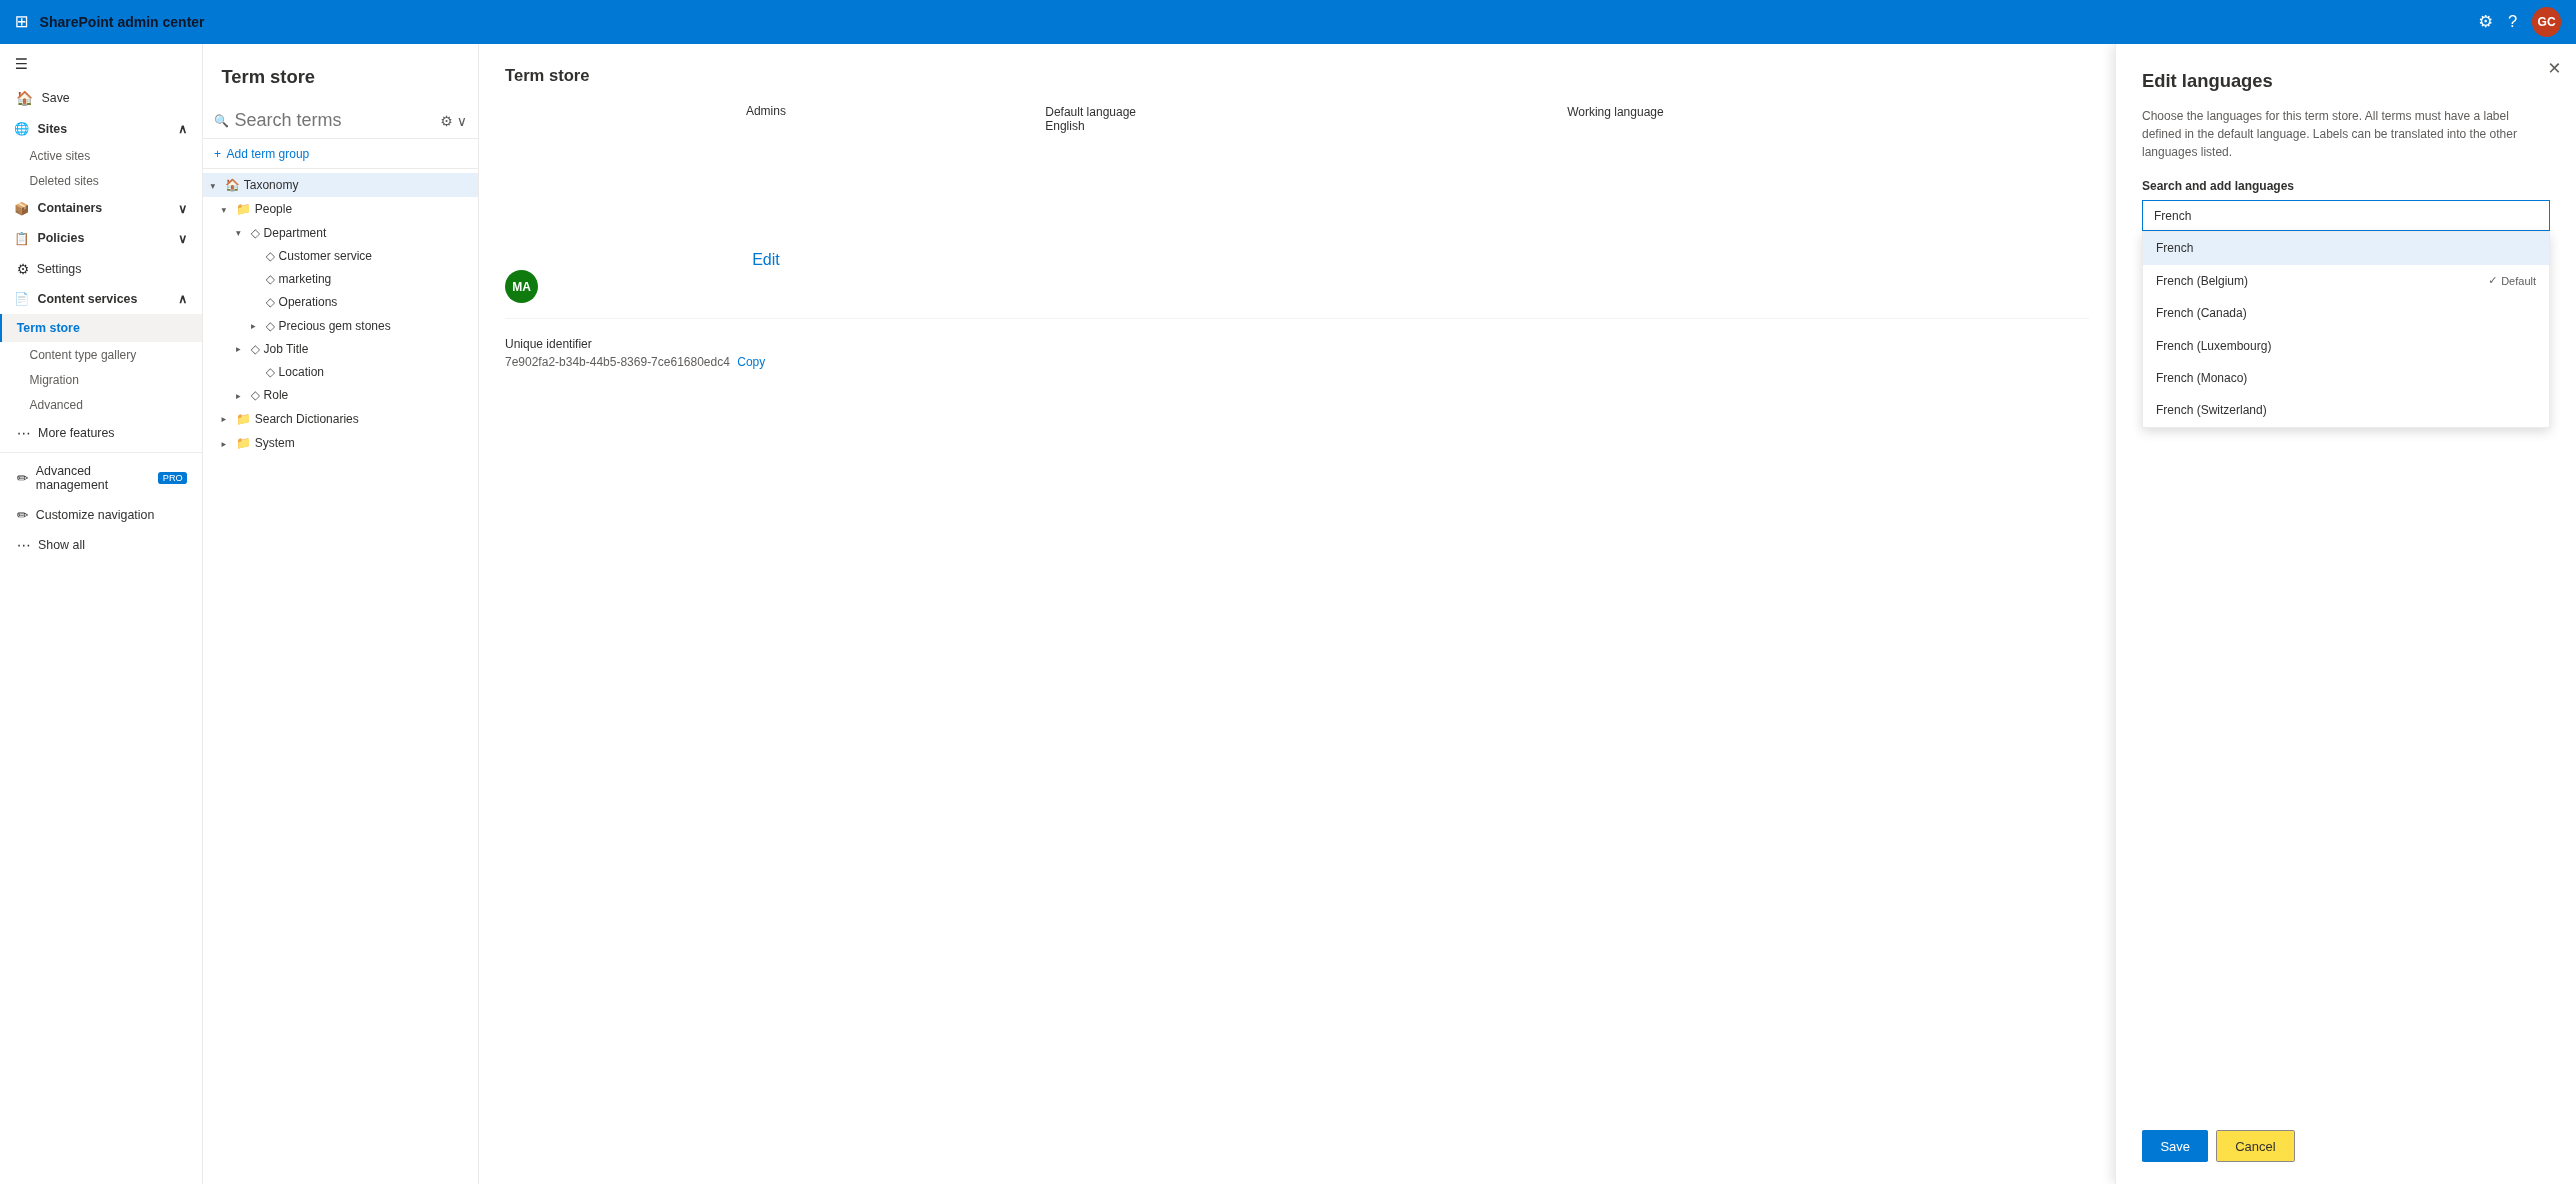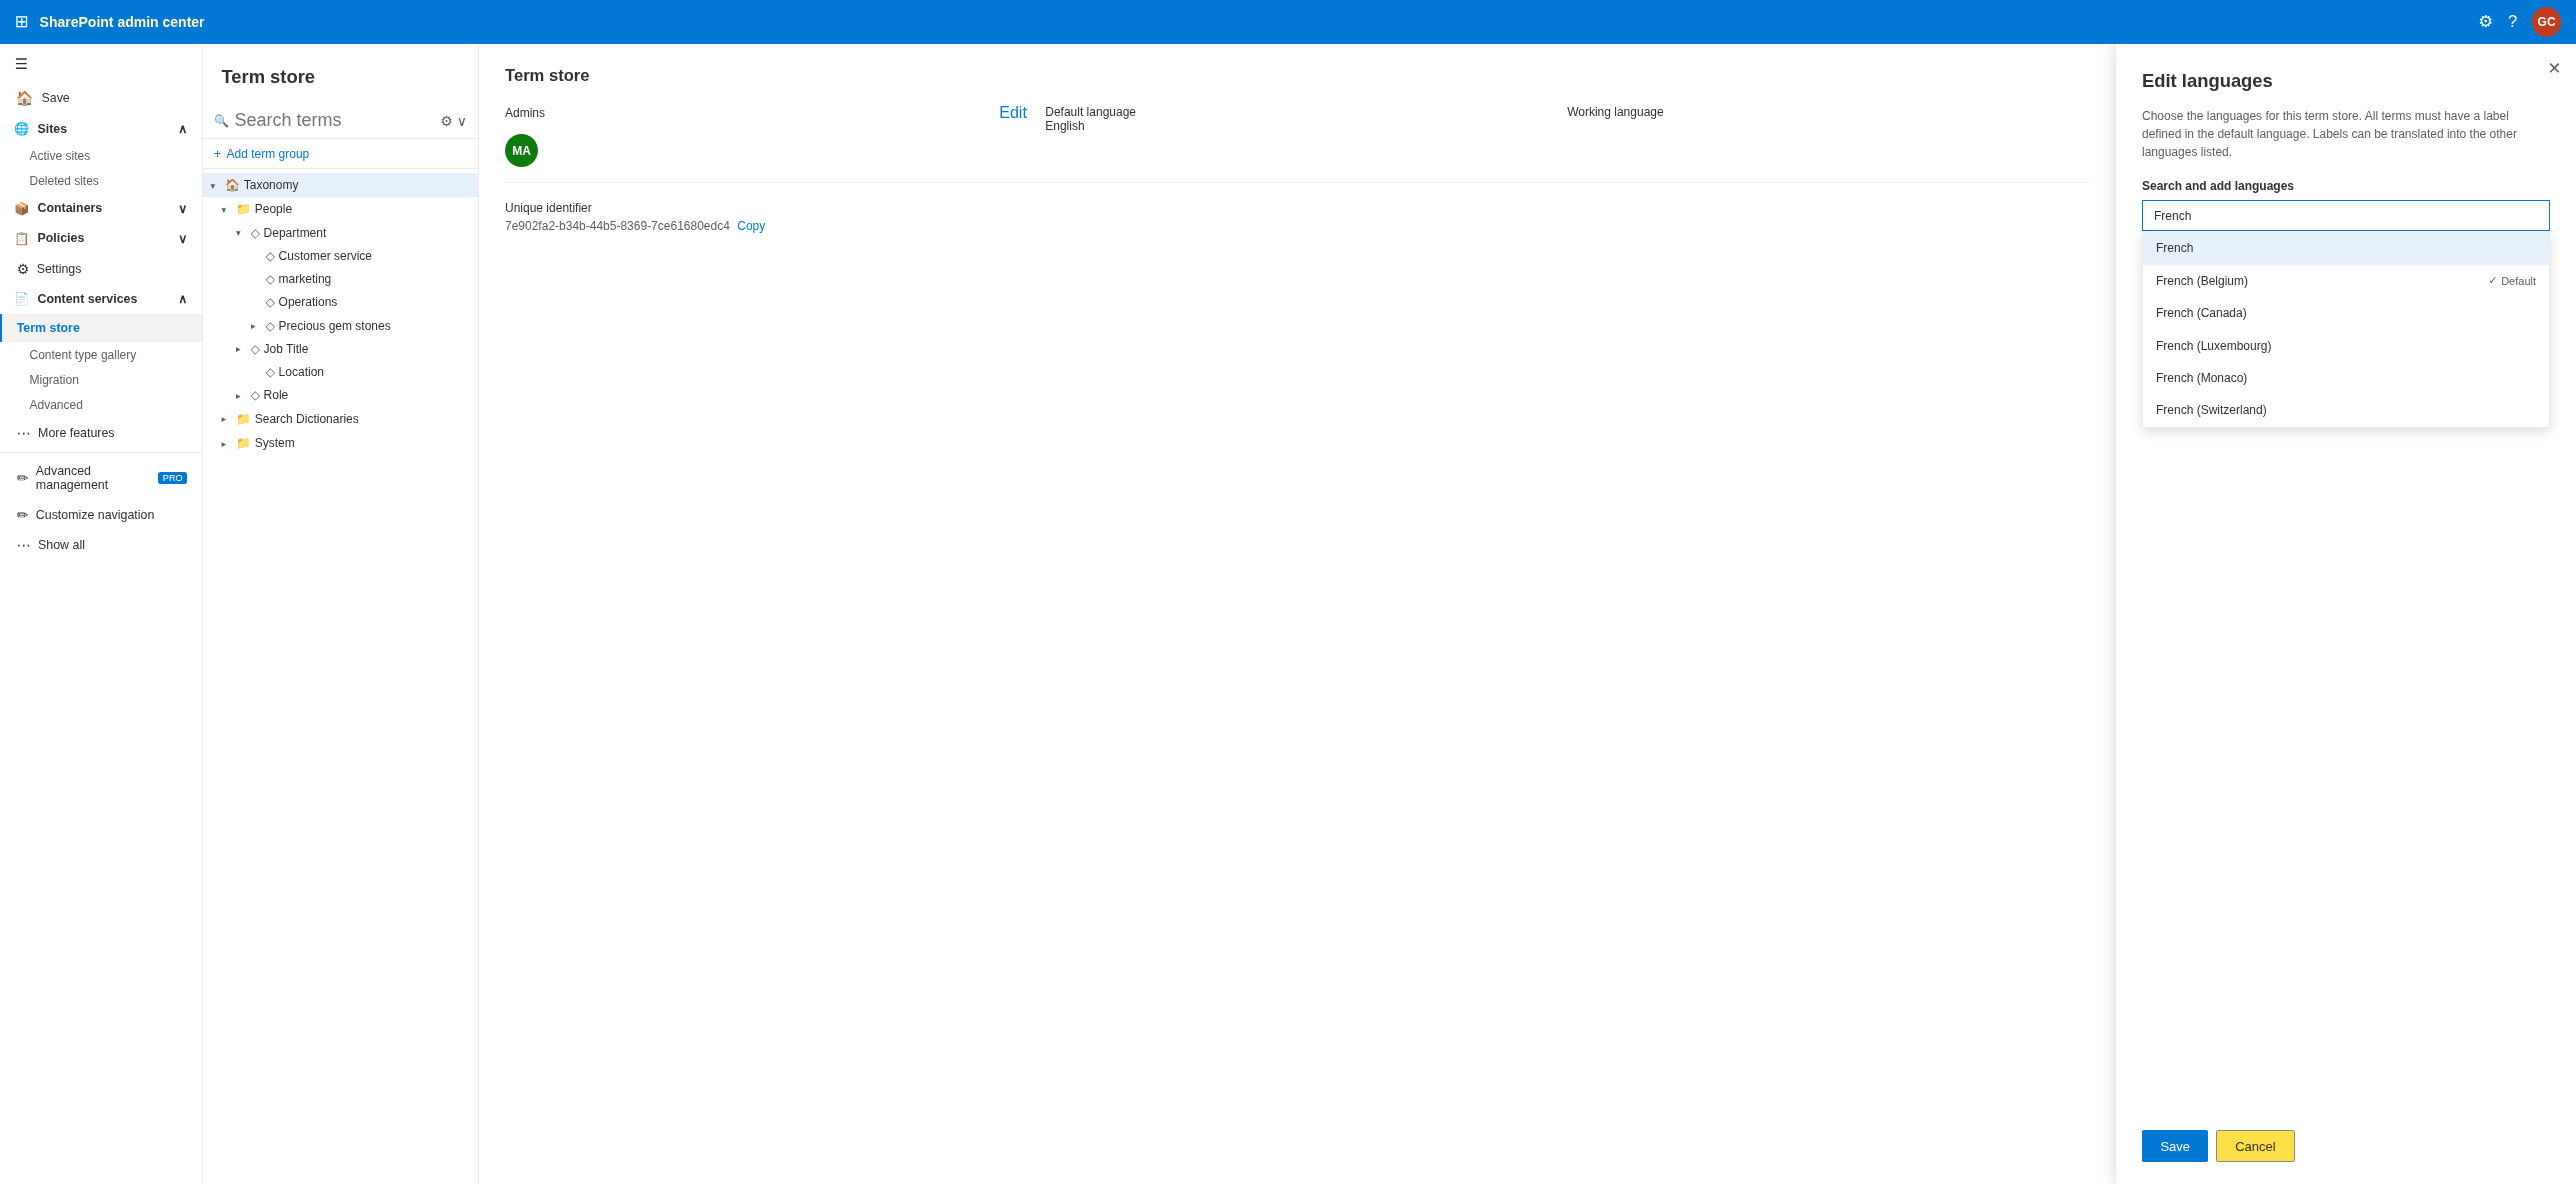--- a/index.html
+++ b/index.html
@@ -14,21 +14,21 @@
       padding: 0 14.7px;
       flex-shrink: 0;
     }
     .topbar-waffle {
       color: white;
       font-size: 16.6px;
       margin-right: 11px;
       cursor: pointer;
     }
     .topbar-title {
-      color: #fef9c3;
+      color: #0f172a;
       font-size: 14px;
       font-weight: 600;
       flex: 1;
     }
     .topbar-icons {
       display: flex;
       align-items: center;
       gap: 14.7px;
       color: white;
     }
@@ -212,21 +212,22 @@
       padding-bottom: 14.7px;
       border-bottom: 0.9px solid #f3f2f1;
     }
     .detail-label { color: #323130; font-size: 12px; flex: 0 0 147px; }
     .detail-value { color: #323130; font-size: 12px; flex: 1; }
     .detail-edit { color: #0078d4; font-size: 16px; cursor: pointer; text-decoration: none; }
     .detail-row-header {
       display: flex;
       align-items: center;
       justify-content: space-between;
-      margin-bottom: 12px;
+      margin-bottom: 1px;
+      flex-direction: column;
     }
     .avatar-circle {
       width: 33px;
       height: 33px;
       border-radius: 50%;
       background: #0f7b0f;
       display: flex;
       align-items: center;
       justify-content: center;
       color: white;

